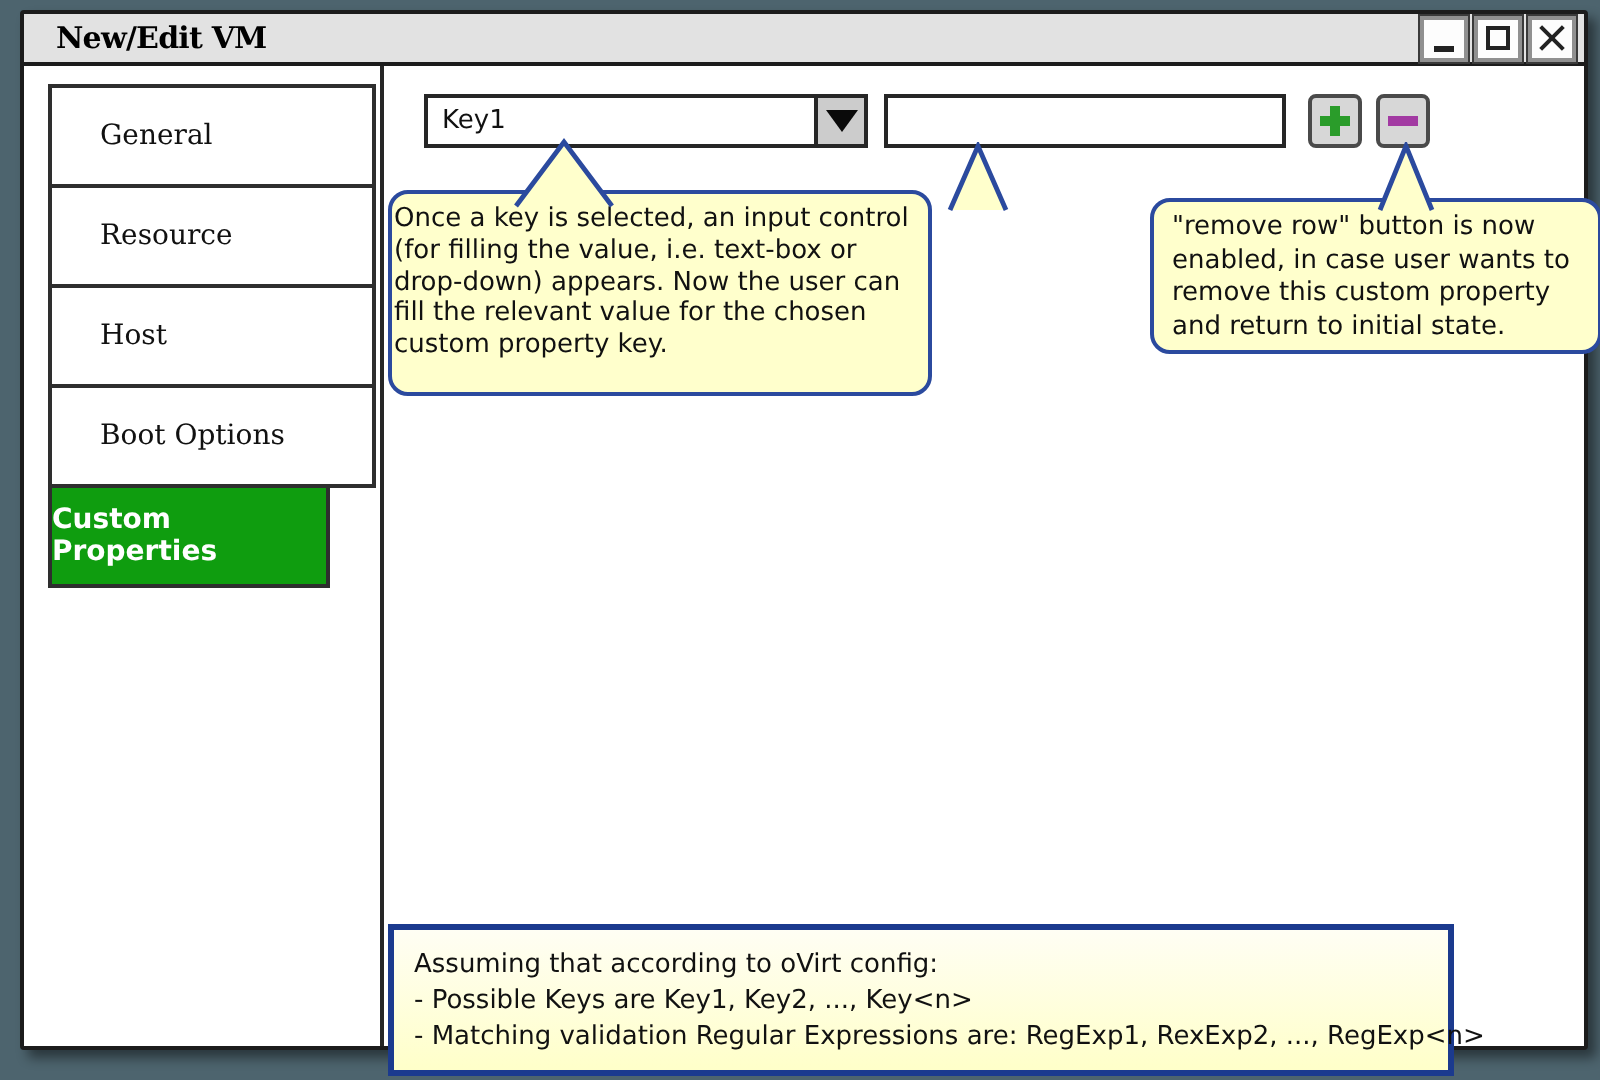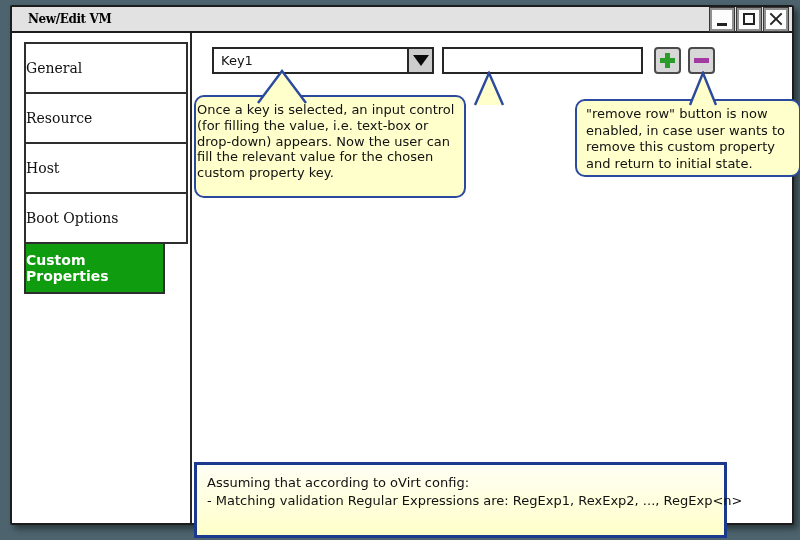--- a/index.html
+++ b/index.html
@@ -3,36 +3,36 @@
 <meta charset="utf-8">
 <style>
   html,body{margin:0;padding:0;}
   .desktop{position:relative;width:800px;height:540px;background:var(--desktop_bg,#4d646e);
     font-family:"DejaVu Sans",sans-serif;overflow:hidden;}
   .window{position:absolute;left:10px;top:5px;width:780px;height:516px;background:#fff;
     border:2px solid #1c1c1c;border-radius:2px;box-shadow:4px 4px 6px rgba(0,0,0,.45);}
   
   .titlebar{position:absolute;left:0;top:0;right:0;height:26px;background:var(--titlebar_bg,#e2e2e2);
     border-bottom:2px solid #1c1c1c;display:flex;align-items:center;box-sizing:border-box;}
-  .title{margin-left:16px;font-family:"DejaVu Serif",serif;font-weight:bold;font-size:12px;
+  .title{margin-left:16px;font-family:"DejaVu Serif",serif;font-weight:bold;font-size:15px;
     letter-spacing:-0.4px;color:#000;}
   .winbtns{margin-left:auto;margin-right:4px;display:flex;gap:3px;}
   .winbtn{width:20px;height:19px;background:#fdfdfd;border:2px solid #909090;box-shadow:0 0 0 1px #3a3a3a;
     display:flex;align-items:center;justify-content:center;position:relative;cursor:pointer;box-sizing:content-box;}
   .glyph-min{width:10px;height:3px;background:#222;margin-top:11px;}
   .glyph-max{width:8px;height:8px;border:2px solid #222;}
   .glyph-x{position:relative;width:14px;height:14px;}
   .glyph-x i{position:absolute;left:6px;top:-1px;width:2px;height:16px;background:#222;display:block;}
   .glyph-x i:first-child{transform:rotate(45deg);}
   .glyph-x i:last-child{transform:rotate(-45deg);}
   
   .divider{position:absolute;left:178px;top:26px;bottom:0;width:0;border-left:2px solid #262626;}
   .tabs{position:absolute;left:12px;top:35px;width:164px;}
   .tab{height:52px;border:2px solid #2e2e2e;background:#fff;margin-top:-2px;display:flex;align-items:center;
-    padding-left:0;font-family:"DejaVu Serif",serif;font-size:14px;box-sizing:border-box;cursor:pointer;
+    padding-left:24px;font-family:"DejaVu Serif",serif;font-size:14px;box-sizing:border-box;cursor:pointer;
     position:relative;color:#111;}
   .tab:first-child{margin-top:0;}
   .tab.selected{background:var(--selected_tab_bg,#0f9d0f);color:#fff;font-family:"DejaVu Sans",sans-serif;
     font-weight:bold;justify-content:center;padding-left:0;width:141px;z-index:3;}
   
   .dropdown{position:absolute;left:200px;top:40px;width:222px;height:27px;background:#fff;
     border:2px solid #262626;box-sizing:border-box;display:flex;align-items:center;cursor:pointer;}
   .dropdown-value{padding-left:7px;font-size:13px;color:#111;}
   .dropdown-arrowbox{margin-left:auto;width:25px;height:100%;background:#ccc;border-left:2px solid #262626;
     display:flex;align-items:center;justify-content:center;box-sizing:border-box;}
@@ -122,17 +122,18 @@
     </svg>
     <svg class="tail tail-3" width="36" height="36">
       <path d="M5,34 L18,2 L31,34"></path>
     </svg>
 
     <div class="callout callout-1">Once a key is selected, an input control (for filling the value, i.e. text-box or drop-down) appears. Now the user can fill the relevant value for the chosen custom property key.</div>
     <div class="callout callout-3">"remove row" button is now enabled, in case user wants to remove this custom property and return to initial state.</div>
 
     <div class="note">
       <div>Assuming that according to oVirt config:</div>
+      <div>- Possible Keys are Key1, Key2, ..., Key&lt;n&gt;</div>
       <div>- Matching validation Regular Expressions are: RegExp1, RexExp2, ..., RegExp&lt;n&gt;</div>
     </div>
 
   </div>
 </div>
 
 </body></html>

